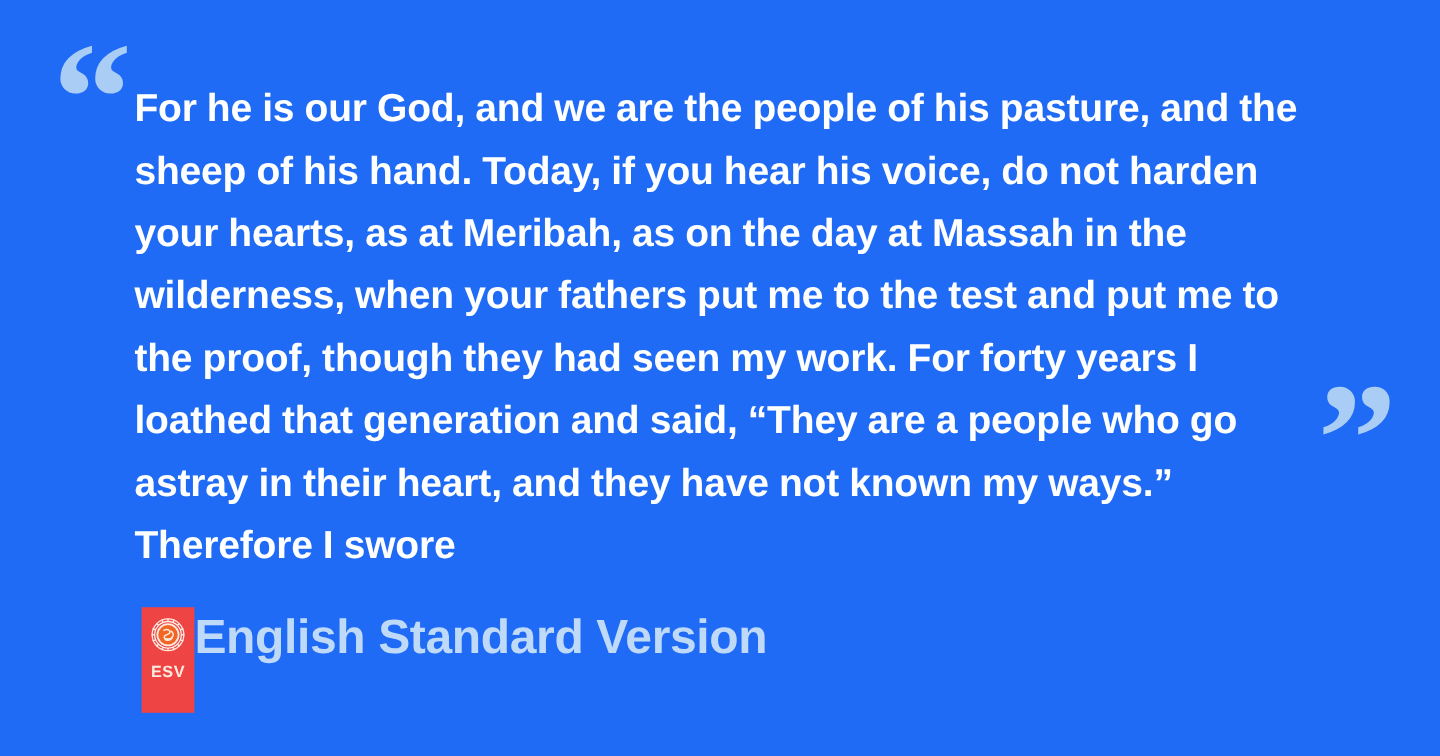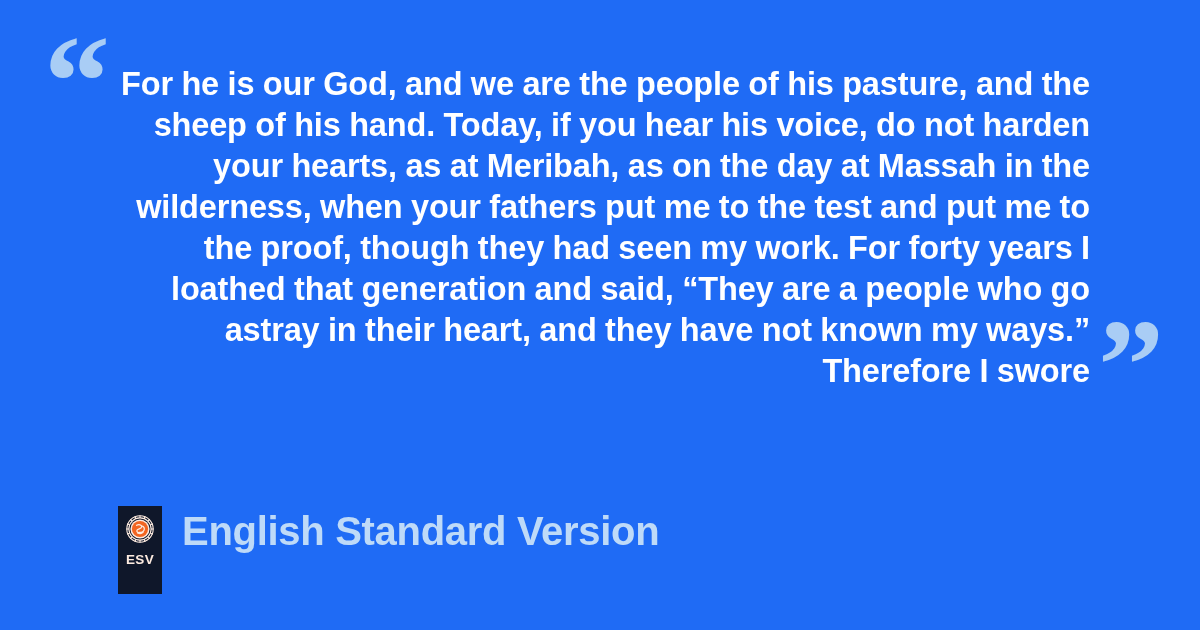--- a/index.html
+++ b/index.html
@@ -48,39 +48,39 @@
   .quote-wrap {
     position:absolute;
     left:112px;
     top:64px;
     width:978px;
   }
   .quote-text {
     color:#ffffff;
     font-weight:700;
     font-size:32.5px;
-    line-height:41px;
-    text-align:right;
+    line-height:52px;
+    text-align:left;
     letter-spacing:-0.15px;
     word-spacing:-0.4px;
   }
 
   
   .footer {
     position:absolute;
     left:118px;
     top:506px;
     display:flex;
     align-items:flex-start;
   }
 
   .logo {
     width:44px;
     height:88px;
-    background:#0f172a;
+    background:#ef4444;
     position:relative;
     flex:0 0 auto;
     display:flex;
     flex-direction:column;
     align-items:center;
   }
 
   .logo-seal {
     margin-top:8px;
     width:30px;
@@ -92,21 +92,20 @@
   .logo-label {
     margin-top:9px;
     color:#fdebe0;
     font-size:13.5px;
     font-weight:700;
     letter-spacing:0.4px;
     line-height:1;
   }
 
   .brand {
-    margin-left:20px;
     padding-top:2px;
   }
   .brand-title {
     color:#bedaf8;
     font-size:40px;
     font-weight:700;
     line-height:46px;
     letter-spacing:-0.3px;
     white-space:nowrap;
   }

